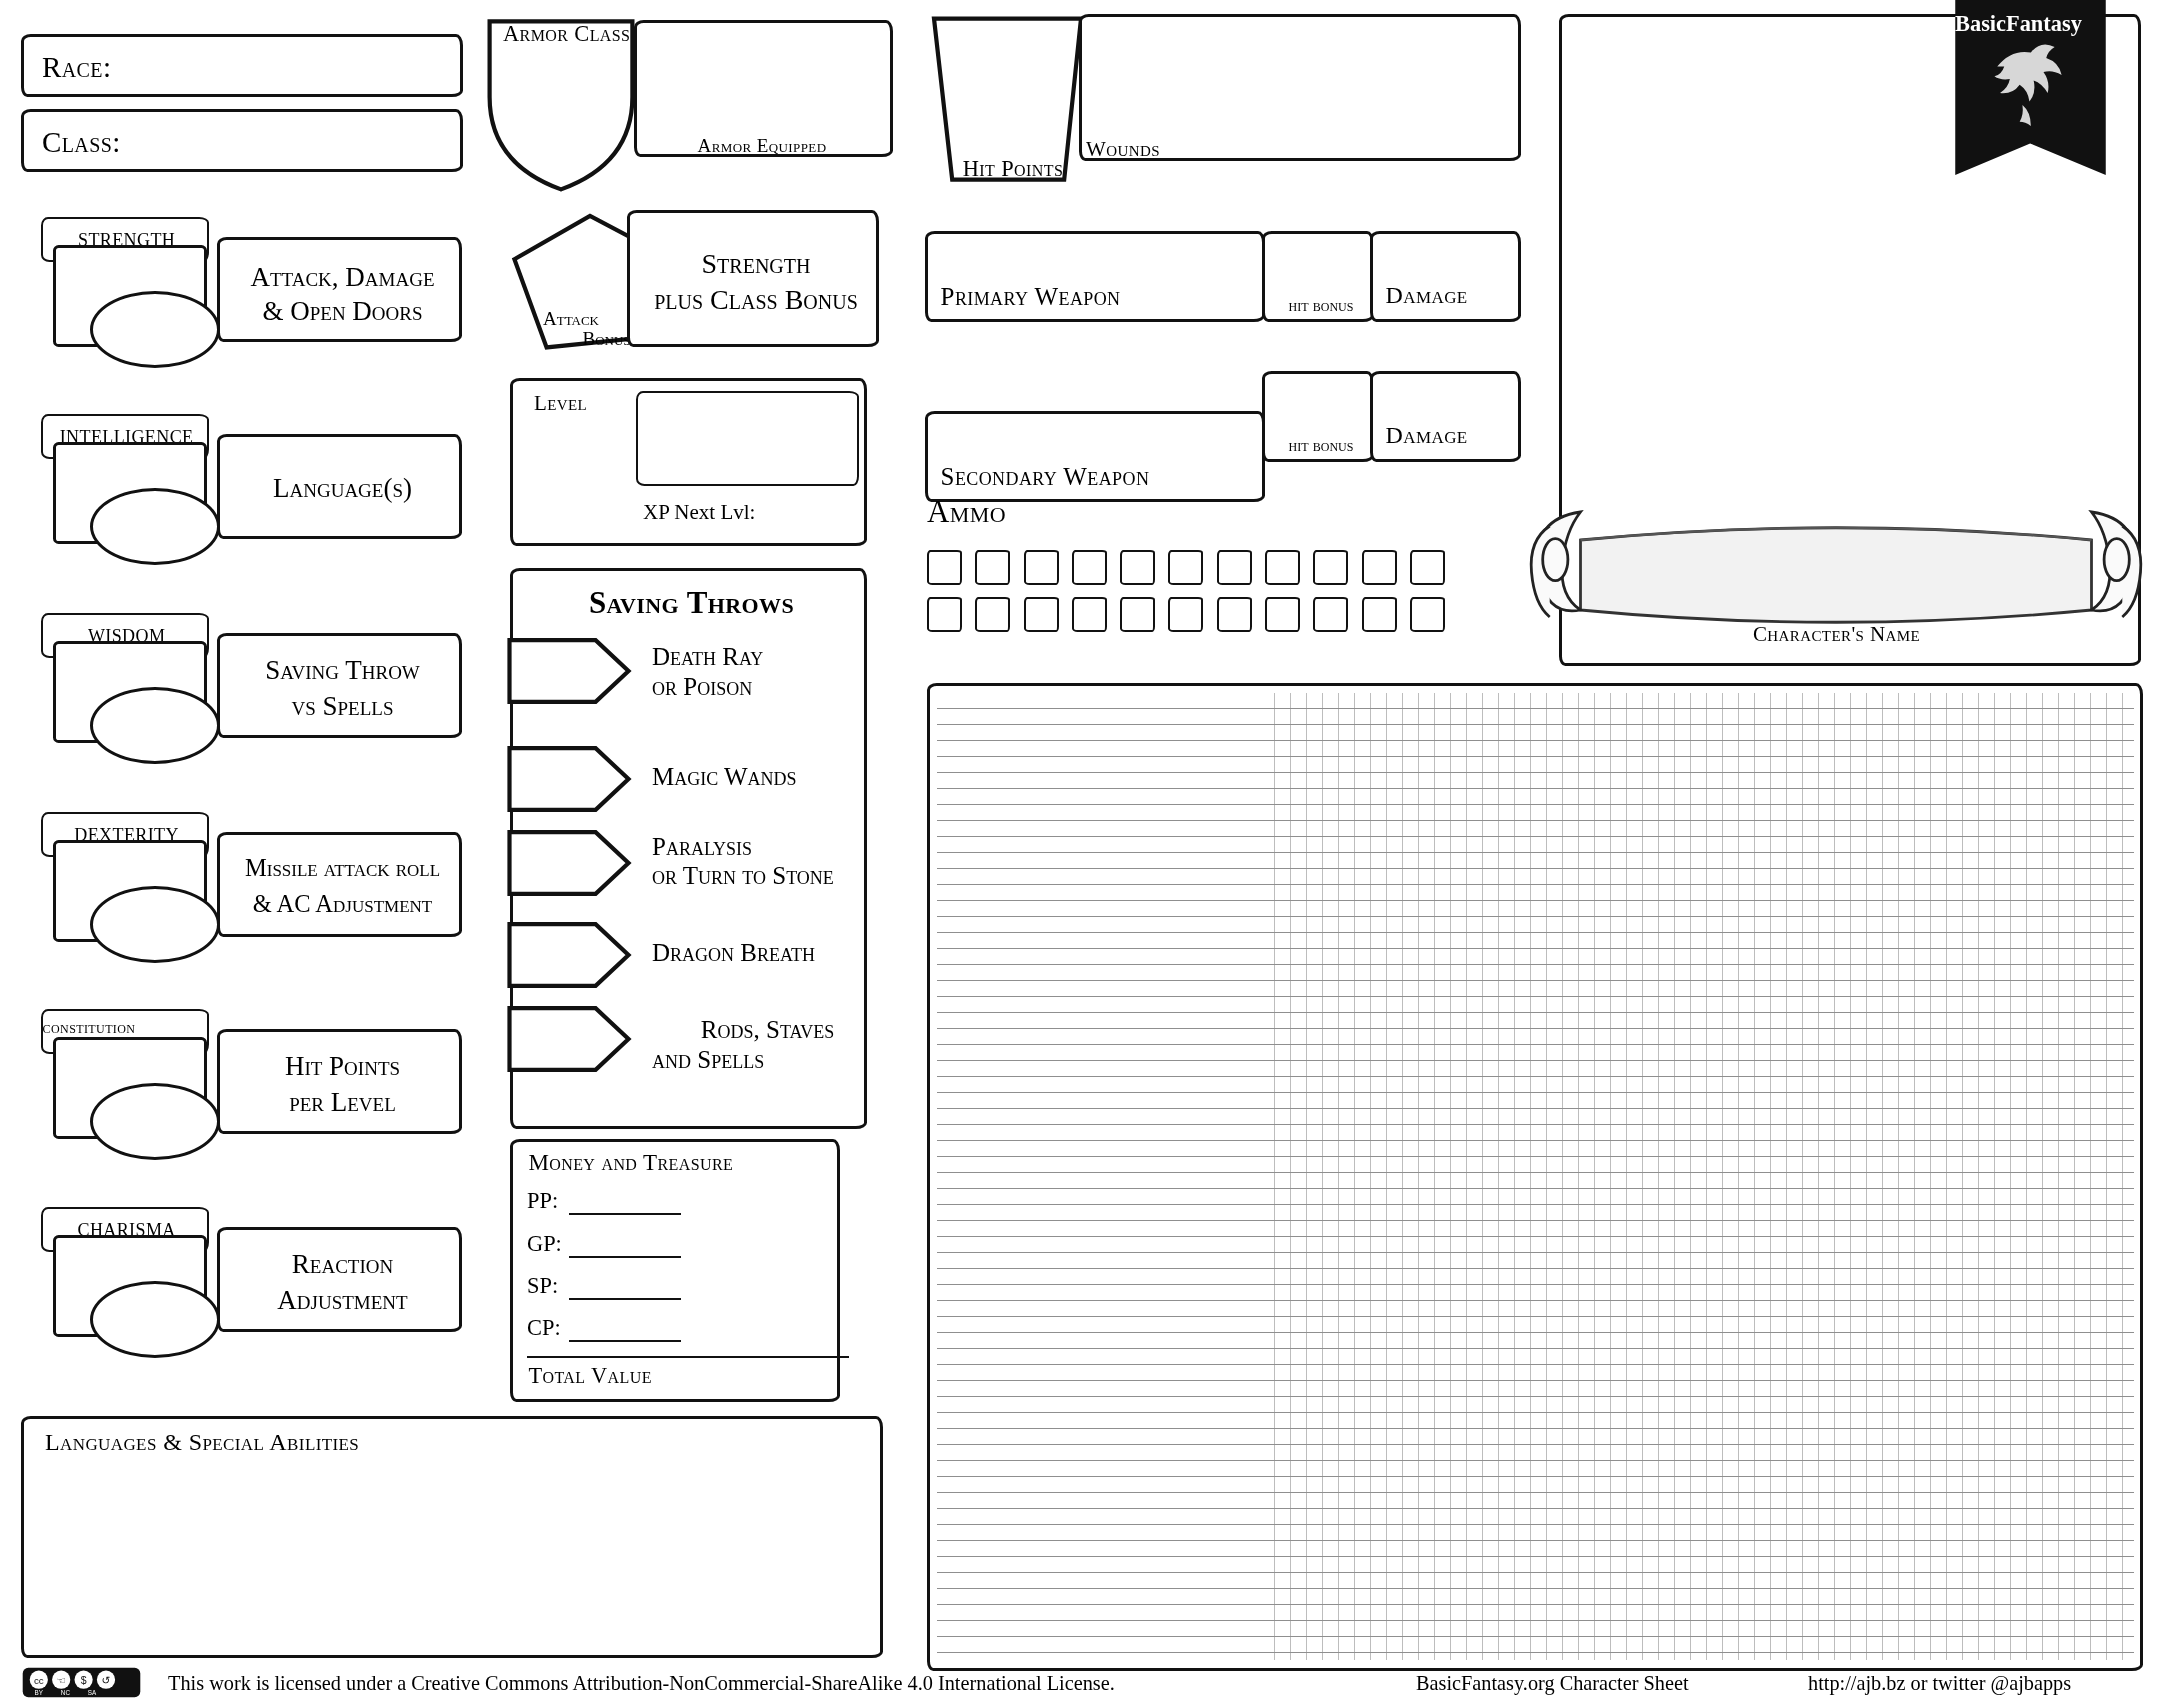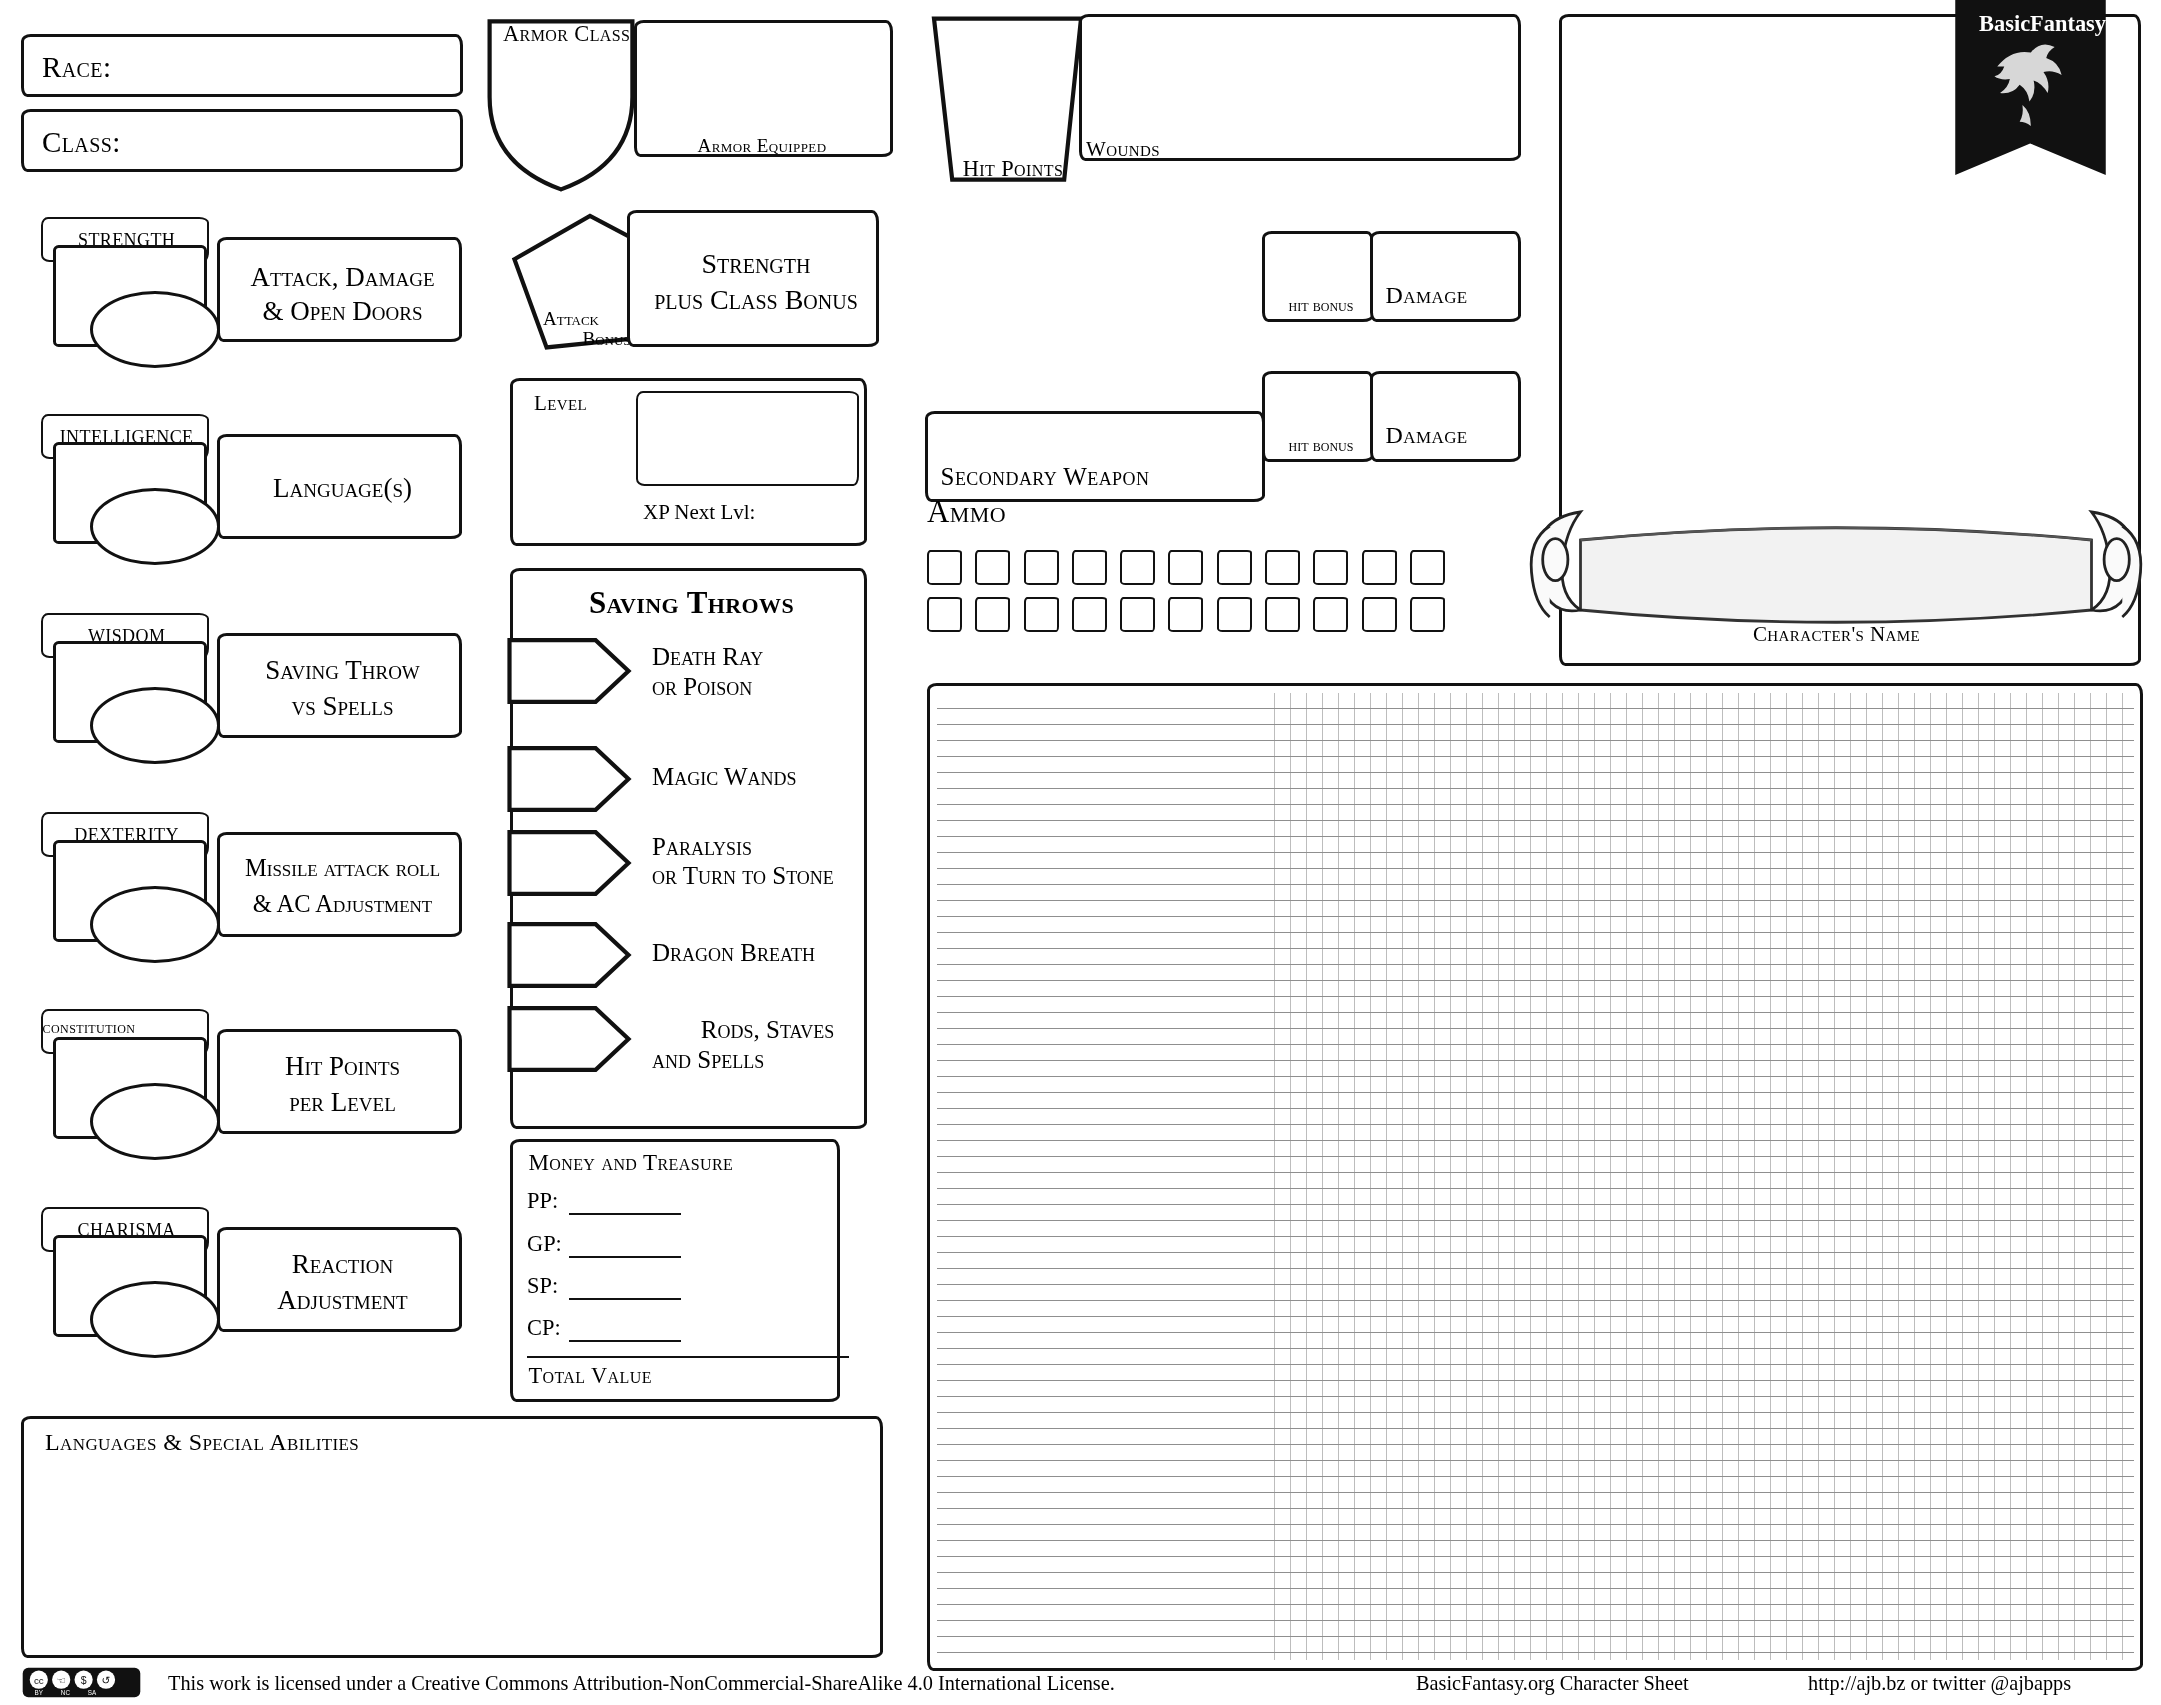--- a/index.html
+++ b/index.html
@@ -289,20 +289,24 @@
     <path d="M10 8 L220 8 L196 238 L36 238 Z" fill="#fff" stroke="#111" stroke-width="6"></path>
   </svg>
   <div class="abs centerflex" style="left:939px; top:42px; width:133px; height:84px; font-size:35px;"></div>
   <div class="abs smallcaps" style="left:943px; top:156px; width:140px; text-align:center; font-size:22.4px;">Hit Points</div>
 
   <div class="abs rbox" style="left:1079px; top:14px; width:442px; height:147px;">
     <div class="abs" style="left:14px; top:14px; width:407px; font-size:24px;"></div>
   </div>
   <div class="abs smallcaps" style="left:1086px; top:137px; font-size:21px;">Wounds</div>
 
+  <div class="abs rbox" style="left:925px; top:231px; width:340px; height:91px;">
+    <div class="abs smallcaps" style="left:12.6px; top:49px; font-size:25px;">Primary Weapon</div>
+    <div class="abs" style="left:12.6px; top:12.6px; width:308px; font-size:22.4px;"></div>
+  </div>
   <div class="abs rbox" style="left:1262px; top:231px; width:112px; height:91px;">
     <div class="abs" style="left:0; top:62px; width:112px; text-align:center; font-size:17px; font-variant:small-caps;">hit bonus</div>
     <div class="abs centerflex" style="left:0; top:9.8px; width:112px; height:49px; font-size:25px;"></div>
   </div>
   <div class="abs rbox" style="left:1370px; top:231px; width:151px; height:91px;">
     <div class="abs smallcaps" style="left:12.6px; top:48px; font-size:24px;">Damage</div>
     <div class="abs" style="left:12.6px; top:11.2px; width:119px; font-size:22.4px;"></div>
   </div>
 
   <div class="abs rbox" style="left:925px; top:371px; width:340px; height:91px;margin-top:40px;">
@@ -356,21 +360,21 @@
     <svg viewBox="0 0 215 280" style="width:100%; height:100%;">
       <path d="M0 0 L215 0 L215 250 L107 205 L0 250 Z" fill="#111"></path>
       <g fill="#e8e8e8" opacity="0.92">
         <path d="M60 95 q20 -25 48 -20 q14 -18 34 -8 q-10 6 -12 16 q18 6 22 24
                  q-14 -8 -26 -4 q10 14 6 30 q-8 -14 -20 -18 q4 18 -6 30
                  q-2 -16 -14 -24 q-10 14 -28 12 q12 -8 14 -20 q-14 2 -22 -4
                  q10 -2 14 -14 z"></path>
         <path d="M96 150 q12 10 12 30 q-8 -6 -16 -6 q6 -10 4 -24 z"></path>
       </g>
     </svg>
-    <div class="abs" style="left:0; top:11.2px; width:151px; text-align:right; color:#fff; font-size:22.4px; font-weight:bold; font-family:'Liberation Serif', serif;">BasicFantasy</div>
+    <div class="abs" style="left:0; top:11.2px; width:151px; text-align:left; color:#fff; font-size:22.4px; font-weight:bold; font-family:'Liberation Serif', serif;">BasicFantasy</div>
   </div>
 
   <svg class="abs" style="left:1524px; top:477px; width:624px; height:182px;" viewBox="0 0 890 260">
 
     <path d="M80 90 Q445 55 810 90 L810 190 Q445 225 80 190 Z" fill="#f2f2f2" stroke="#333" stroke-width="4"></path>
 
     <g stroke="#222" stroke-width="4" fill="#fafafa">
       <path d="M80 50 q-70 10 -60 80 q8 70 60 60 q-30 -20 -26 -66 q4 -46 26 -74 z"></path>
       <path d="M36 70 q-30 20 -26 66 q4 46 26 64"></path>
       <ellipse cx="44" cy="118" rx="18" ry="30"></ellipse>

